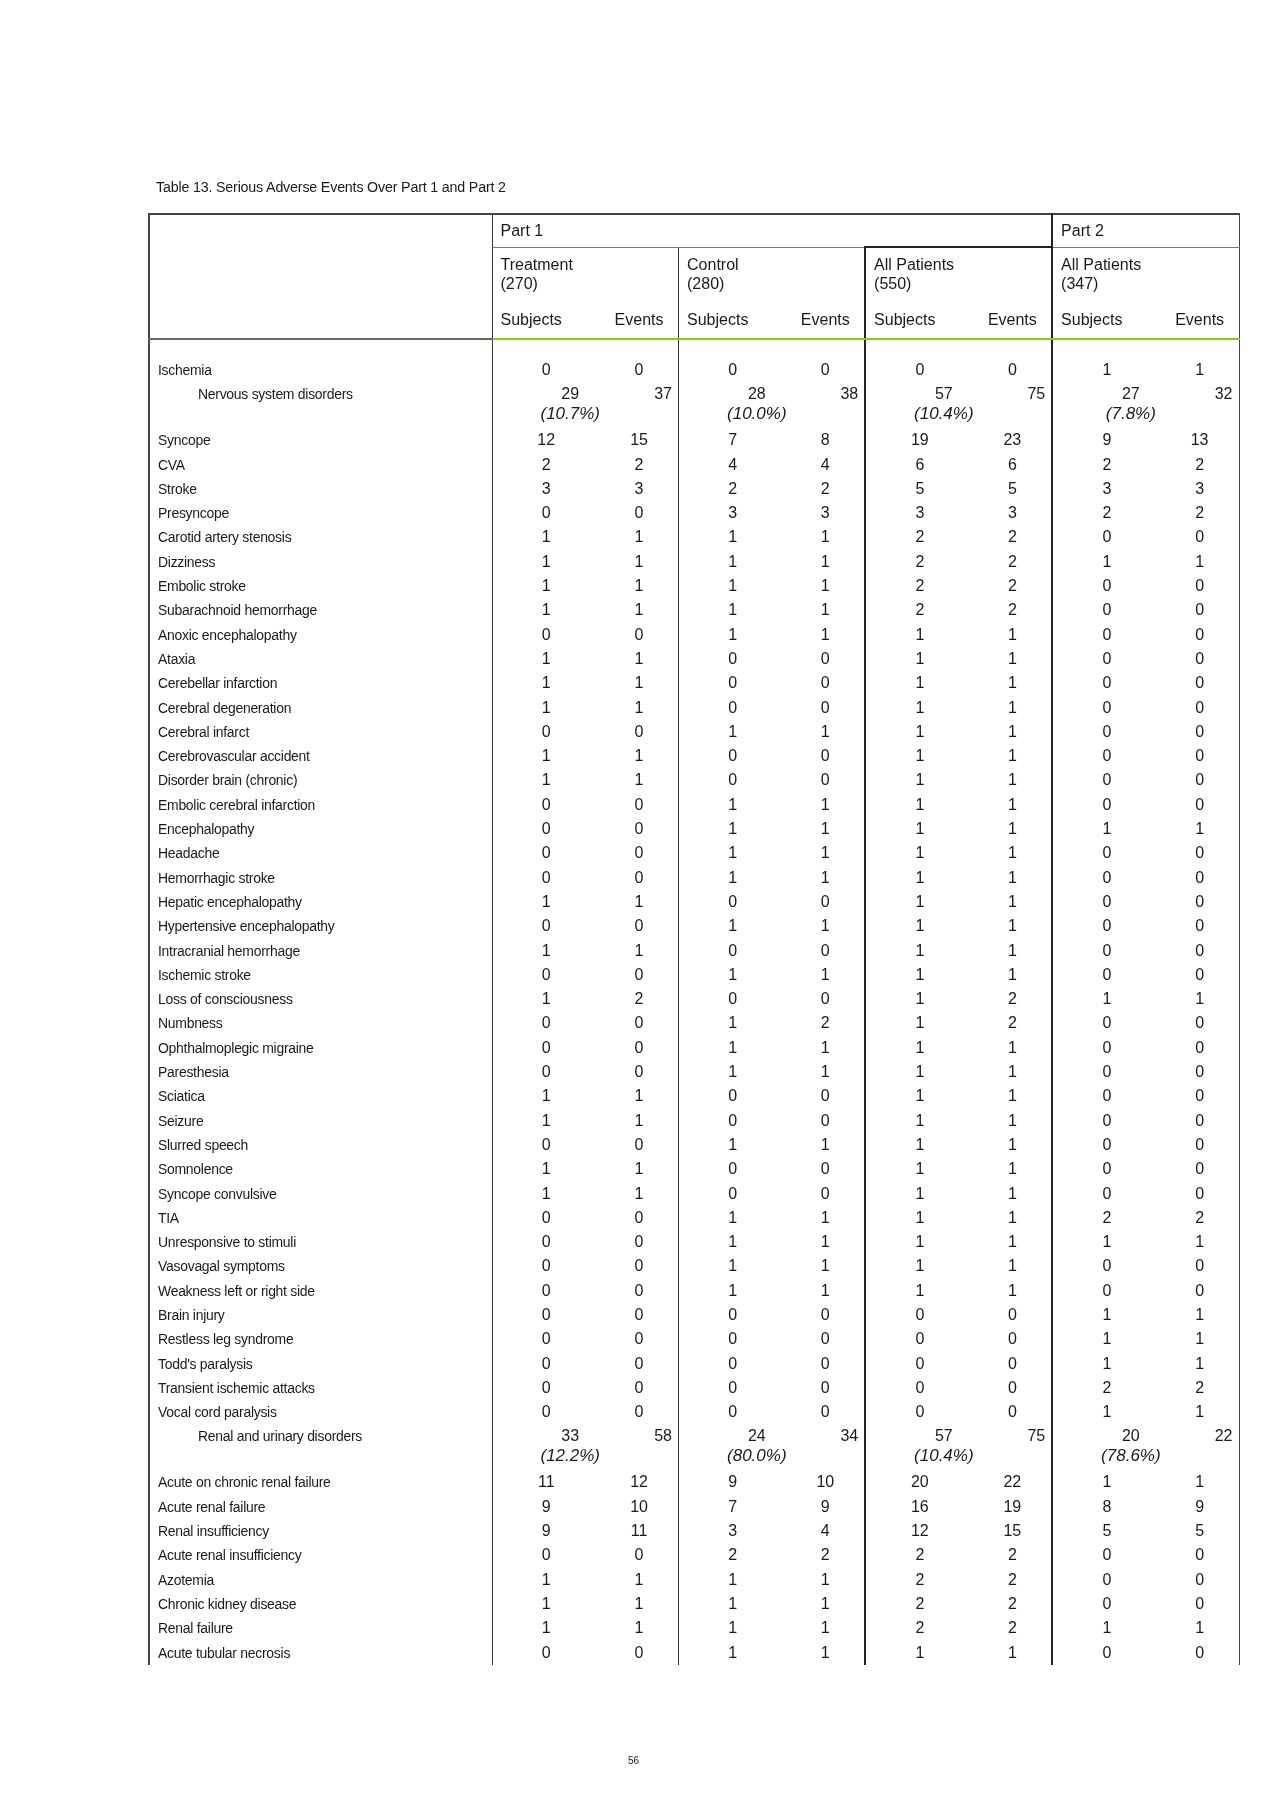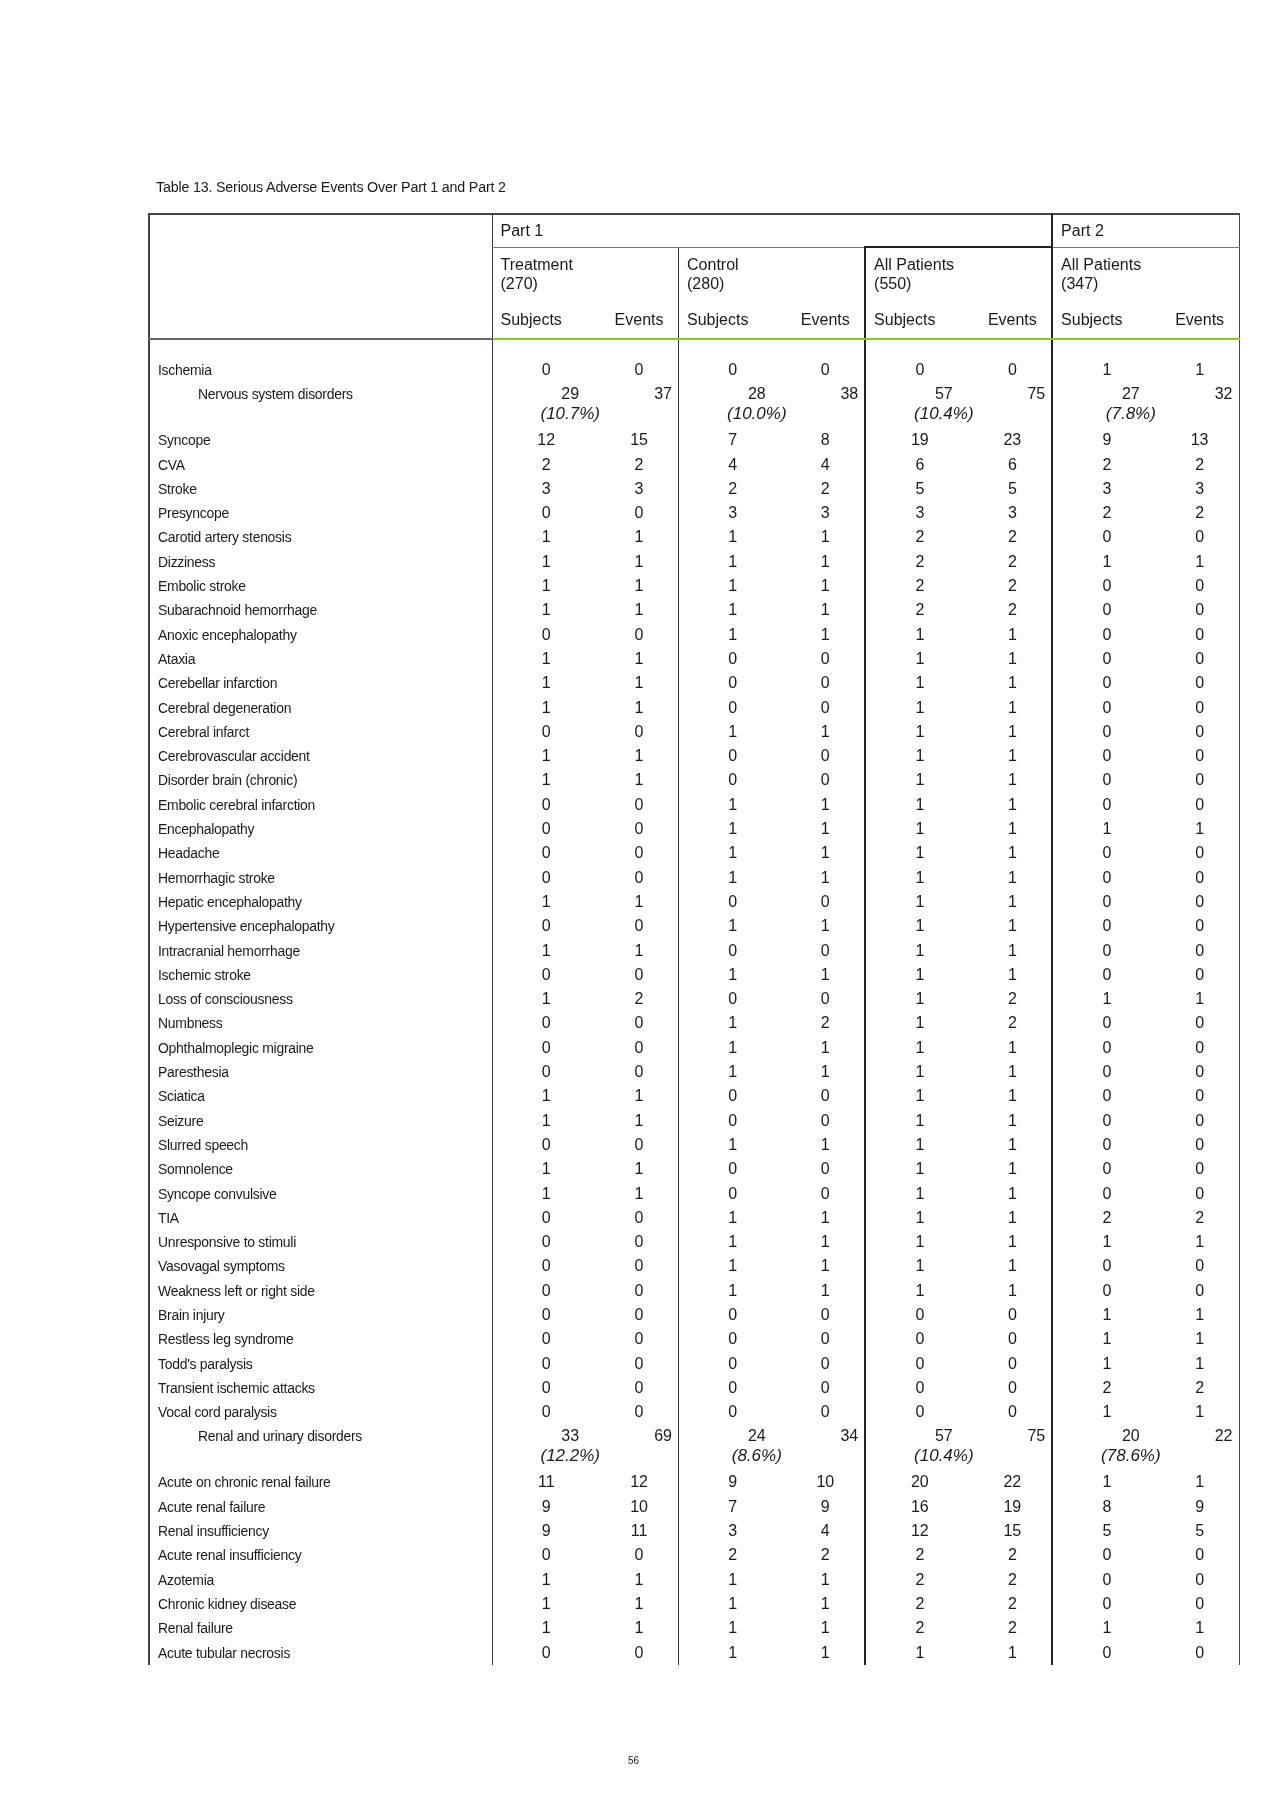--- a/index.html
+++ b/index.html
@@ -572,22 +572,22 @@
         <td class="num bl"><span>0</span></td>
         <td class="num "><span>0</span></td>
         <td class="num bl2"><span>0</span></td>
         <td class="num "><span>0</span></td>
         <td class="num bl2"><span>1</span></td>
         <td class="num br"><span>1</span></td>
       </tr>
       <tr class="row sum">
         <td class="lbl"><span>Renal and urinary disorders</span></td>
         <td class="num bl"><span>33</span><span class="pct">(12.2%)</span></td>
-        <td class="num "><span>69</span></td>
-        <td class="num bl"><span>24</span><span class="pct">(8.6%)</span></td>
+        <td class="num "><span>58</span></td>
+        <td class="num bl"><span>24</span><span class="pct">(80.0%)</span></td>
         <td class="num "><span>34</span></td>
         <td class="num bl2"><span>57</span><span class="pct">(10.4%)</span></td>
         <td class="num "><span>75</span></td>
         <td class="num bl2"><span>20</span><span class="pct">(78.6%)</span></td>
         <td class="num br"><span>22</span></td>
       </tr>
       <tr class="row">
         <td class="lbl"><span>Acute on chronic renal failure</span></td>
         <td class="num bl"><span>11</span></td>
         <td class="num "><span>12</span></td>

